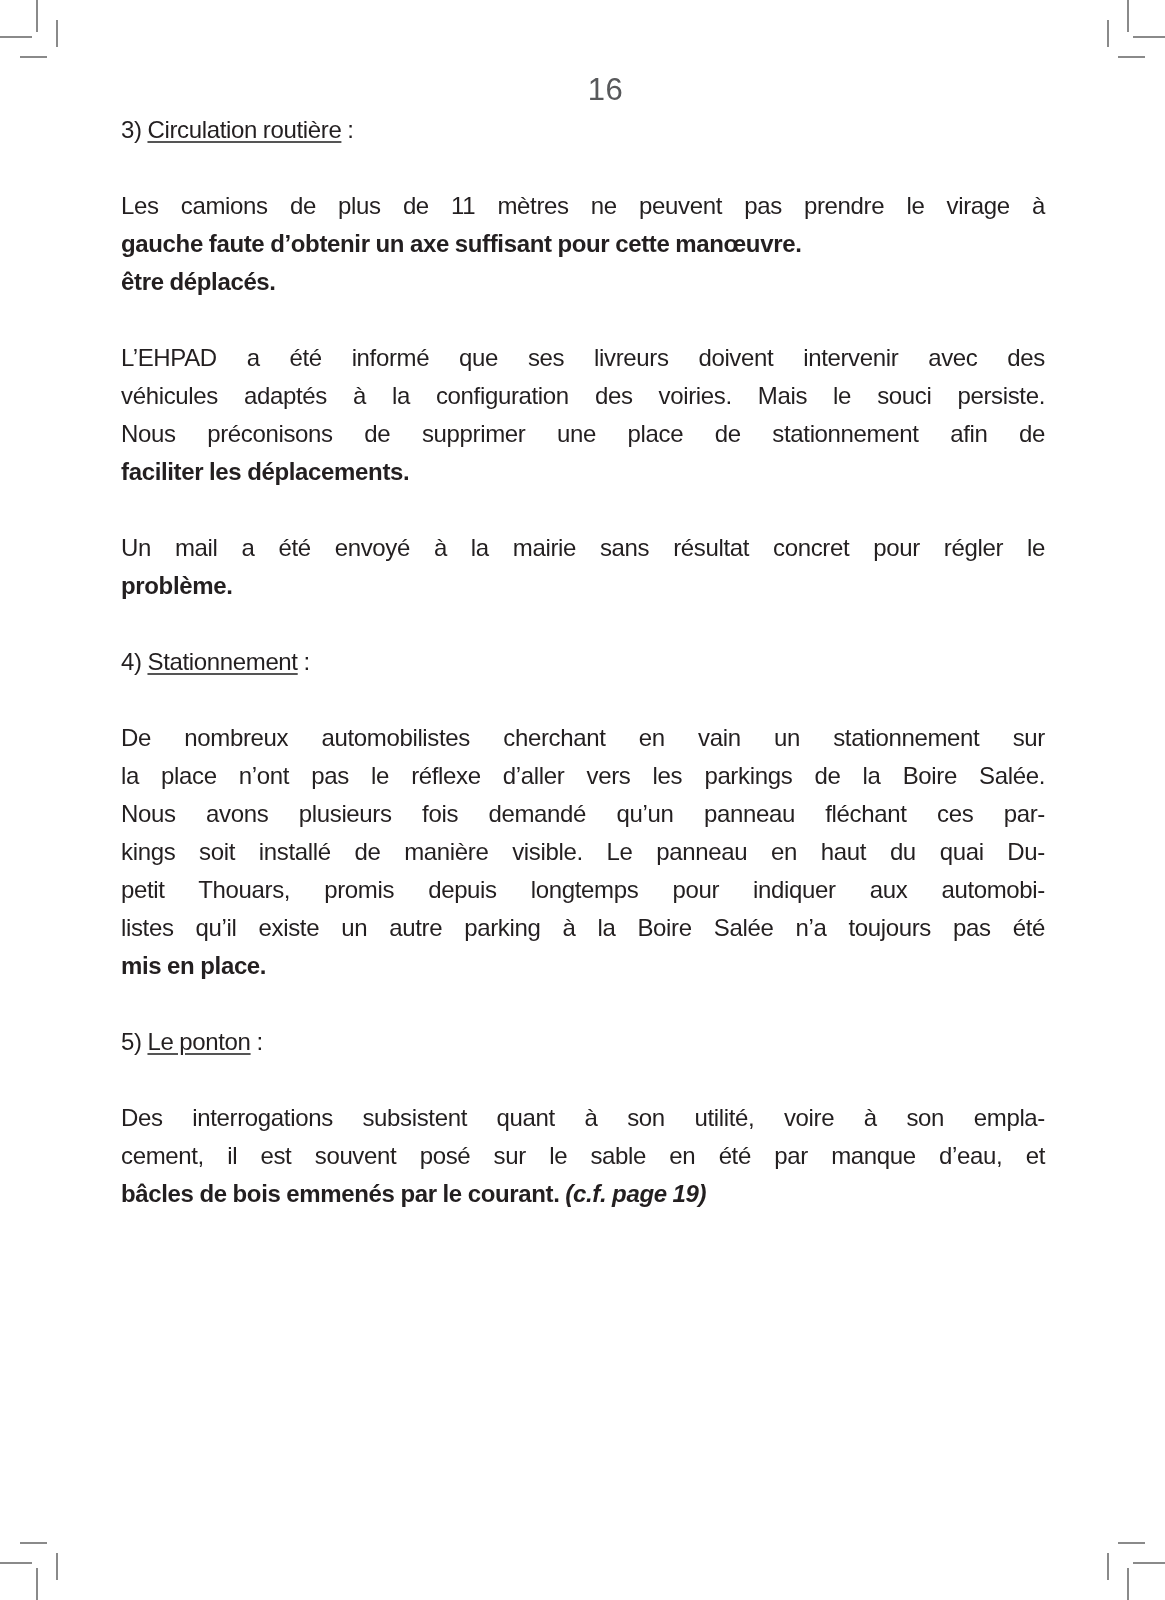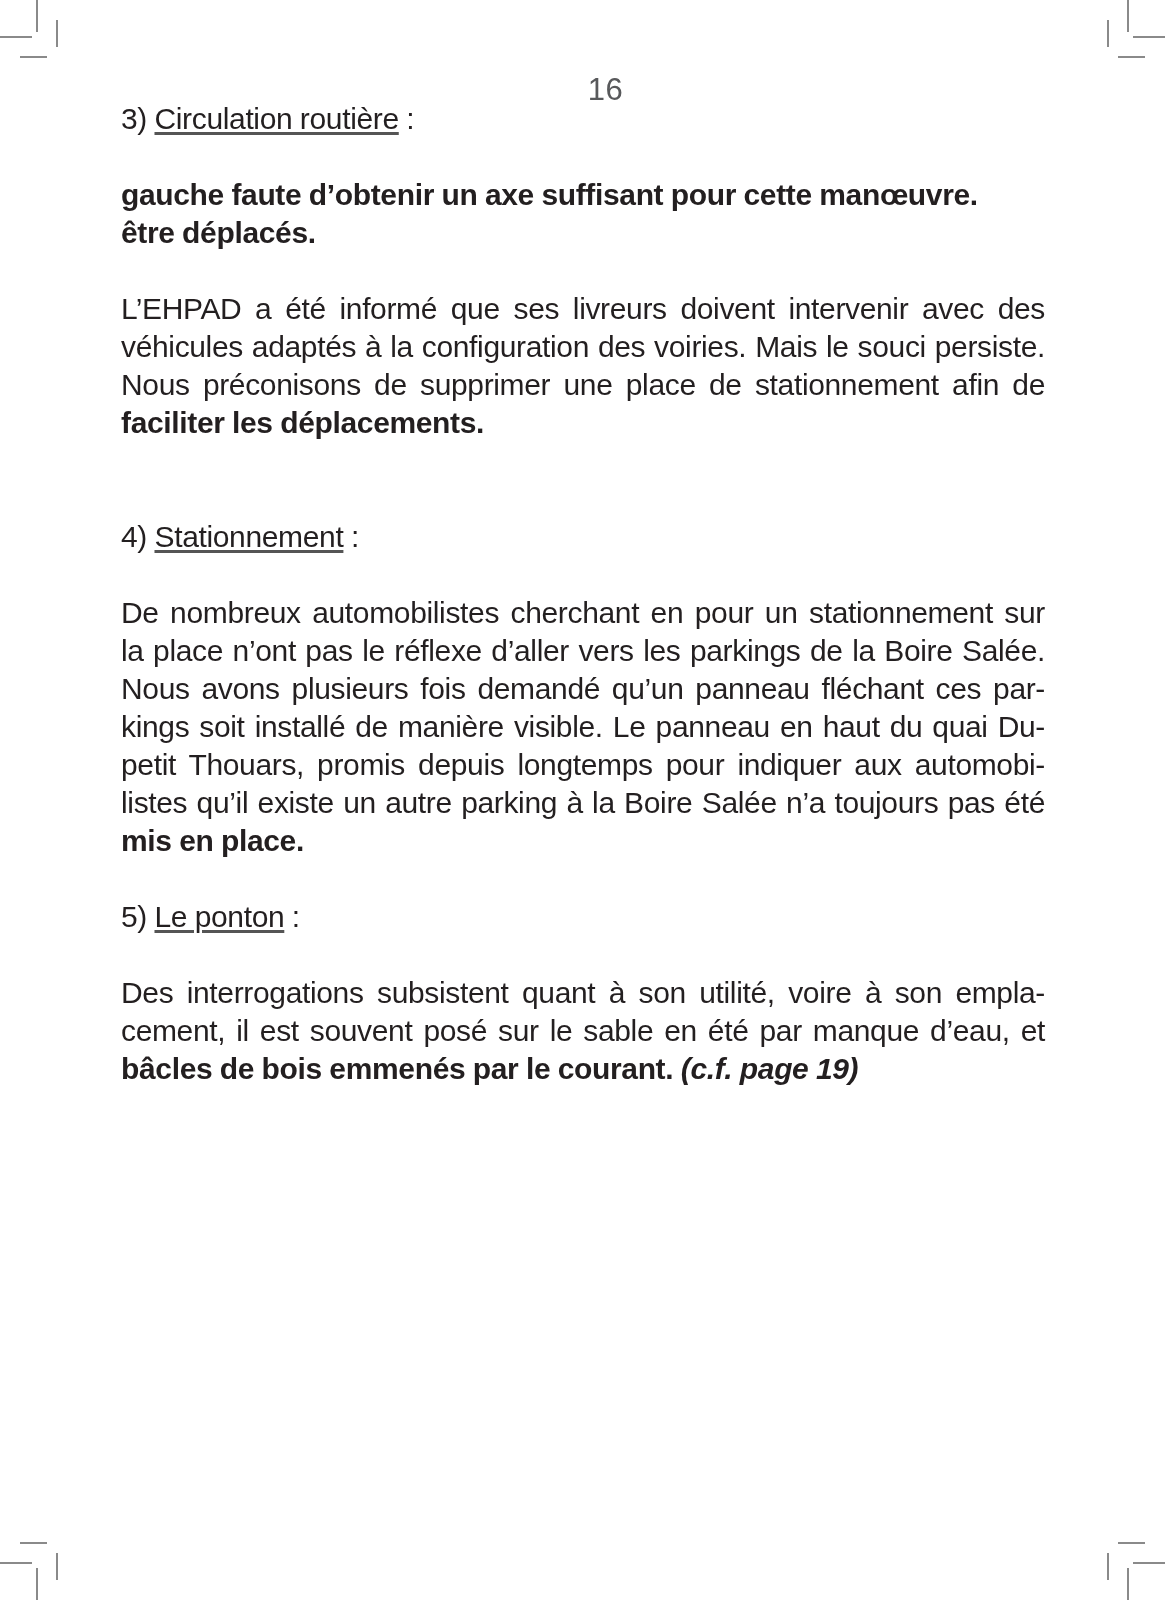--- a/index.html
+++ b/index.html
@@ -26,24 +26,24 @@
       width: 1165px;
       text-align: center;
       padding-left: 0;
       font-size: 31px;
       color: #58595b;
       letter-spacing: 0.5px;
     }
     .page-number span { position: relative; left: 0; }
     .content {
       position: absolute;
-      top: 100px;
+      top: 111px;
       left: 121px;
       width: 924px;
-      font-size: 30px;
+      font-size: 24px;
       line-height: 38px;
       letter-spacing: -0.35px;
       word-spacing: -0.5px;
     }
     .section-heading {
       margin: 0;
       height: 38px;
       white-space: nowrap;
     }
     .section-heading .title {
@@ -98,40 +98,45 @@
 <div class="page-number">
   <span style="left:7px;">16</span>
 </div>
 
 <div class="content">
 
   <div class="section">
     <p class="section-heading"><span>3)</span> <span class="title">Circulation routière</span><span> :</span></p>
     <div class="gap"></div>
     <p class="para">
+      <span class="line">Les camions de plus de 11 mètres ne peuvent pas prendre le virage à</span>
       <span class="line last">gauche faute d’obtenir un axe suffisant pour cette manœuvre.</span>
       <span class="line last">être déplacés.</span>
     </p>
     <div class="gap"></div>
     <p class="para">
       <span class="line">L’EHPAD a été informé que ses livreurs doivent intervenir avec des</span>
       <span class="line">véhicules adaptés à la configuration des voiries. Mais le souci persiste.</span>
       <span class="line">Nous préconisons de supprimer une place de stationnement afin de</span>
       <span class="line last">faciliter les déplacements.</span>
     </p>
     <div class="gap"></div>
+    <p class="para">
+      <span class="line">Un mail a été envoyé à la mairie sans résultat concret pour régler le</span>
+      <span class="line last">problème.</span>
+    </p>
   </div>
 
   <div class="gap"></div>
 
   <div class="section">
     <p class="section-heading"><span>4)</span> <span class="title">Stationnement</span><span> :</span></p>
     <div class="gap"></div>
     <p class="para">
-      <span class="line">De nombreux automobilistes cherchant en pour un stationnement sur</span>
+      <span class="line">De nombreux automobilistes cherchant en vain un stationnement sur</span>
       <span class="line">la place n’ont pas le réflexe d’aller vers les parkings de la Boire Salée.</span>
       <span class="line">Nous avons plusieurs fois demandé qu’un panneau fléchant ces par-</span>
       <span class="line">kings soit installé de manière visible. Le panneau en haut du quai Du-</span>
       <span class="line">petit Thouars, promis depuis longtemps pour indiquer aux automobi-</span>
       <span class="line">listes qu’il existe un autre parking à la Boire Salée n’a toujours pas été</span>
       <span class="line last">mis en place.</span>
     </p>
   </div>
 
   <div class="gap"></div>

